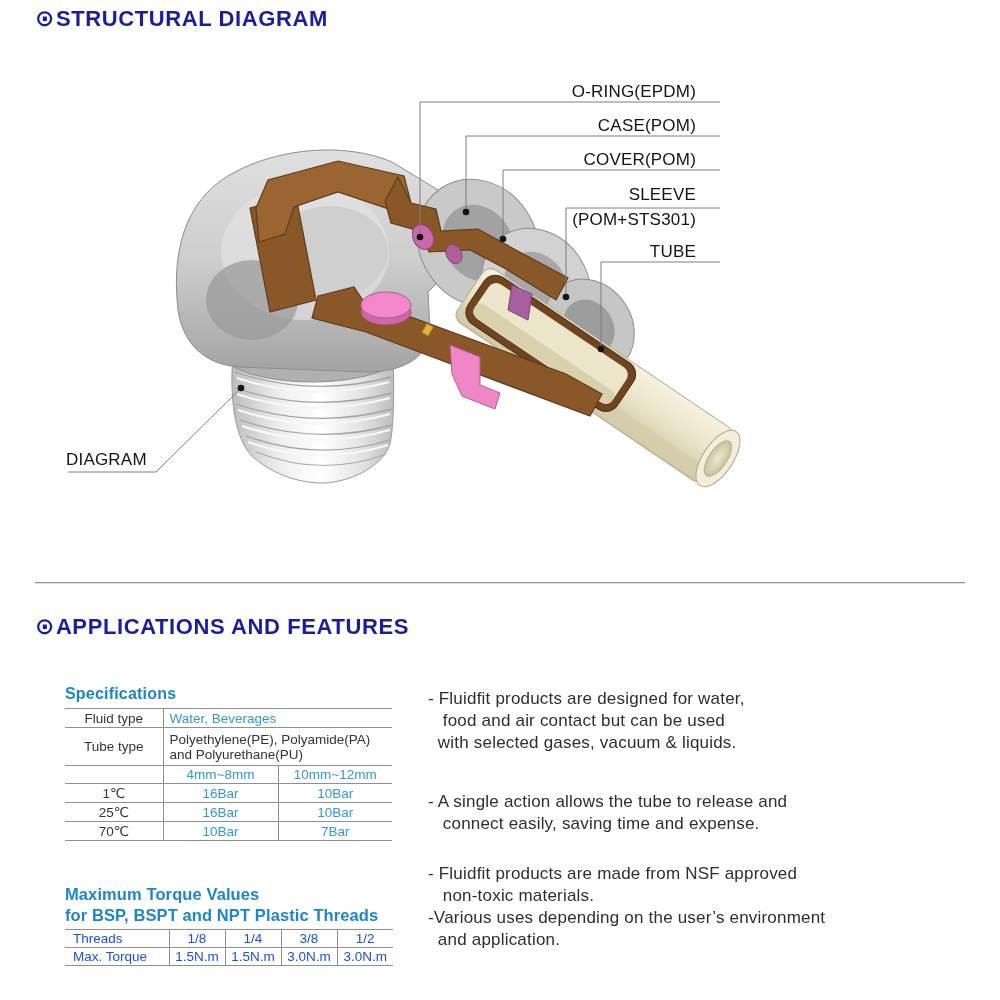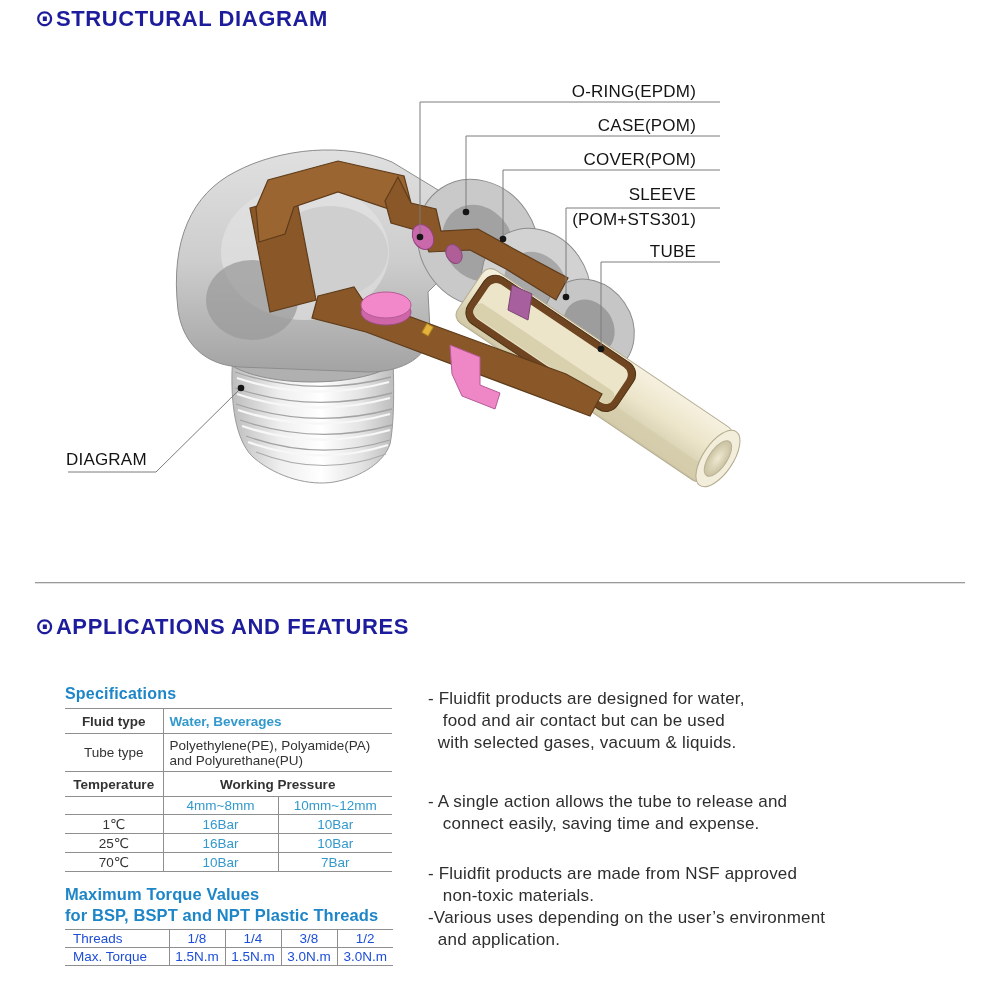--- a/index.html
+++ b/index.html
@@ -53,21 +53,21 @@
     border-bottom:1px solid #8f8f8f;
   }
   #spec-table td { border-top:1px solid #8f8f8f; padding:1px 6px; vertical-align:middle; }
   #spec-table .bR { border-right:1px solid #8f8f8f; }
   #spec-table .cen { text-align:center; padding:1px 2px; }
   #spec-table .blue { color:#3399cc; }
   #spec-table .pre { white-space:pre-line; }
   #spec-table col.c1 { width:98px; }
   #spec-table col.c2 { width:115px; }
   #spec-table col.c3 { width:114px; }
-  #spec-table tr.h19 td { height:25px;font-weight:bold; }
+  #spec-table tr.h19 td { height:19px; }
   #spec-table tr.h38 td { height:38px; }
   #spec-table tr.h17 td { height:17px; }
 
   #torque-title {
     position:absolute; left:65px; top:884px;
     font-size:16.5px; font-weight:bold; color:#1e86c8;
     line-height:21px; white-space:pre-line; letter-spacing:0.1px;
   }
   #torque-table {
     position:absolute; left:65px; top:929px; width:328px;
@@ -239,24 +239,20 @@
     <tbody>
         <tr class="h19">
       <td class="bR cen">Fluid type</td>
       <td colspan="2" class="blue">Water, Beverages</td>
     </tr>
     <tr class="h38">
       <td class="bR cen">Tube type</td>
       <td colspan="2" class="pre">Polyethylene(PE), Polyamide(PA)
 and Polyurethane(PU)</td>
     </tr>
-    <tr class="h19">
-      <td class="bR cen">Temperature</td>
-      <td colspan="2" class="cen">Working Pressure</td>
-    </tr>
     <tr class="h17">
       <td class="bR"></td>
       <td class="bR cen blue">4mm~8mm</td>
       <td class="cen blue">10mm~12mm</td>
     </tr>
     <tr class="h17">
       <td class="bR cen">1℃</td>
       <td class="bR cen blue">16Bar</td>
       <td class="cen blue">10Bar</td>
     </tr>

